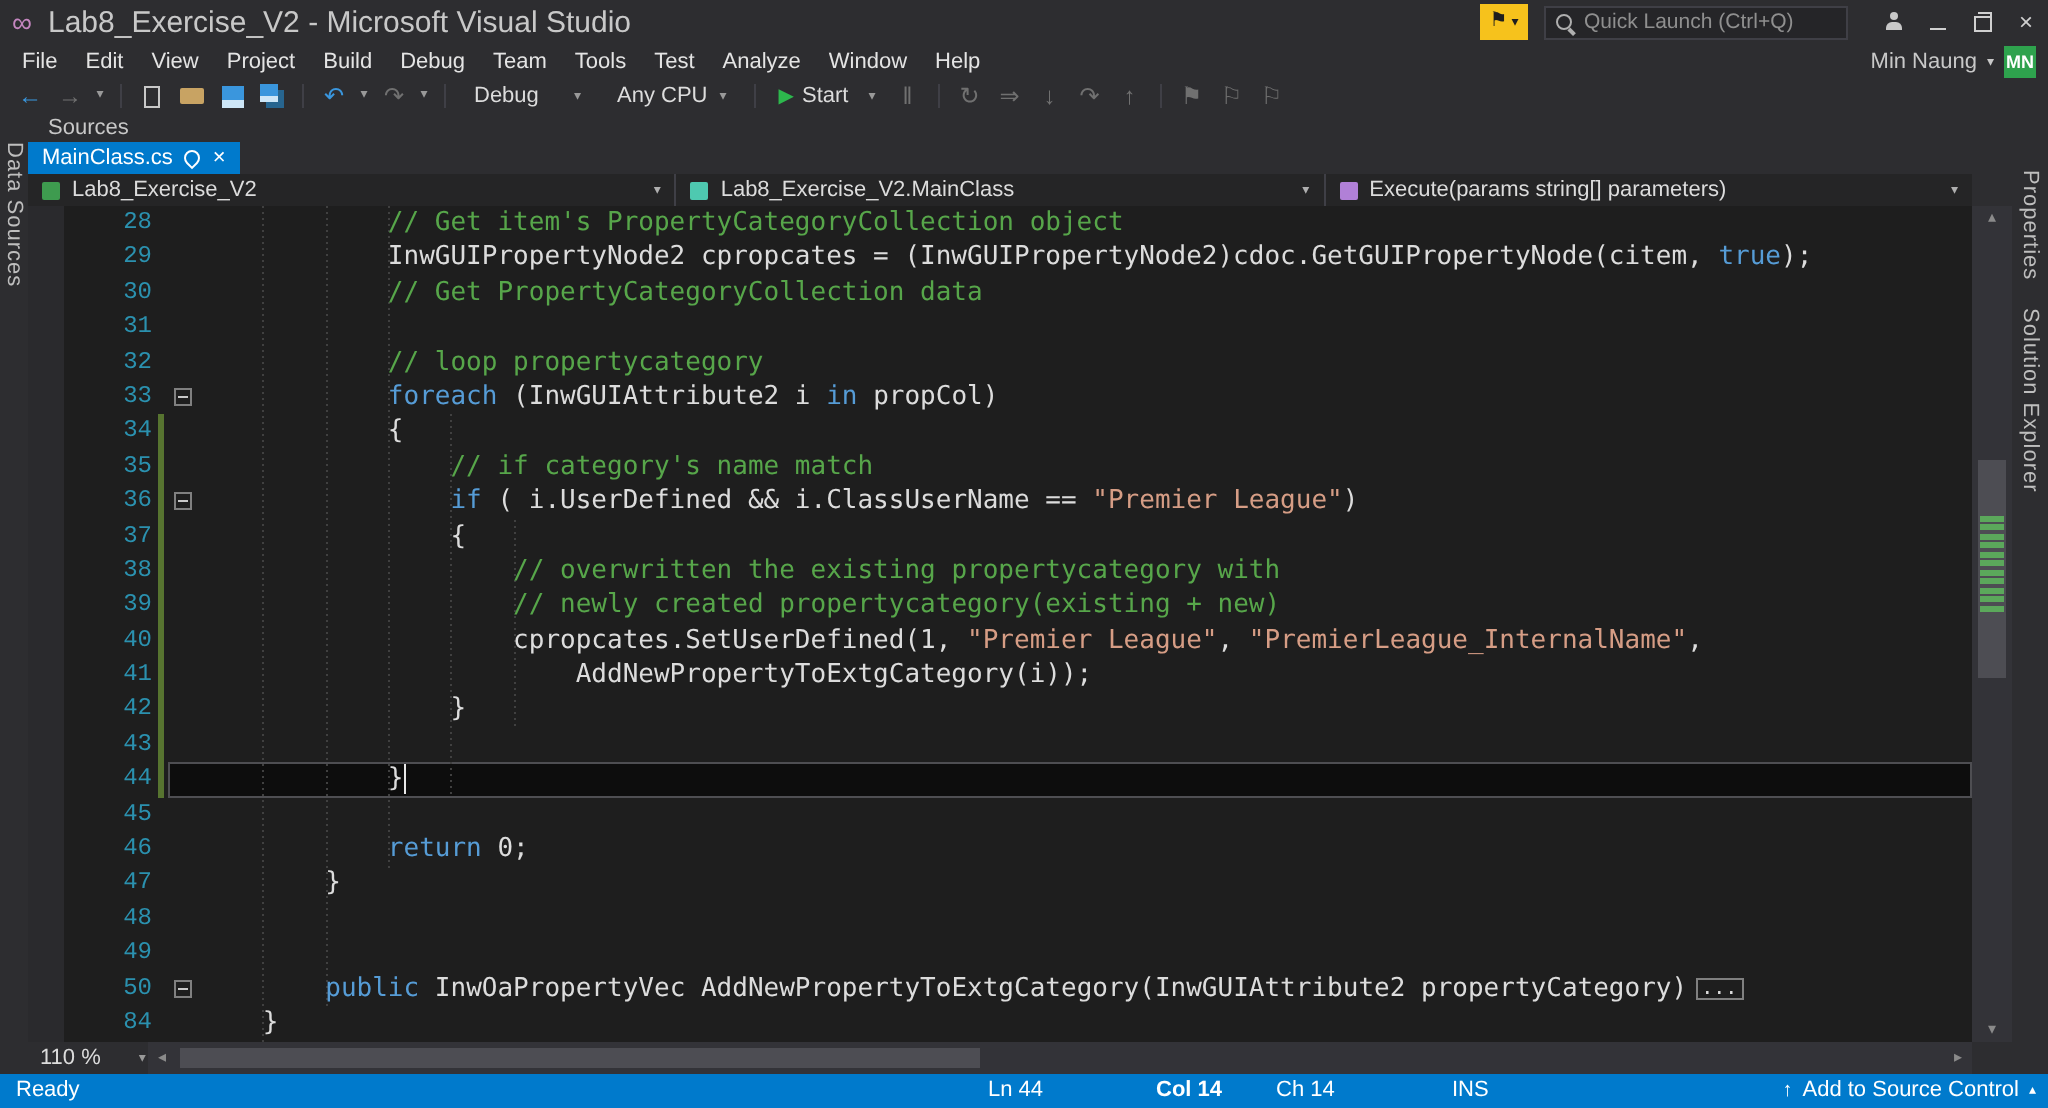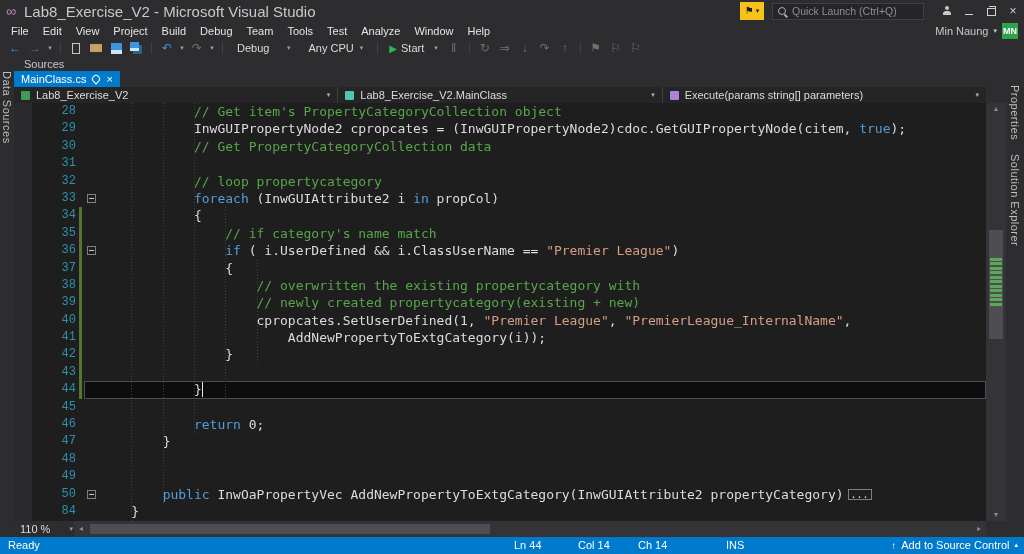--- a/index.html
+++ b/index.html
@@ -95,21 +95,21 @@
   .zcaret{font-size:7px;color:#999;}
   .hscroll{flex:1;height:100%;background:#333338;position:relative;}
   .hthumb{position:absolute;left:16px;top:3px;width:400px;height:10px;background:#4D4D53;}
   .harr{position:absolute;top:0;height:16px;width:14px;text-align:center;color:#8A8A8A;font-size:8px;line-height:16px;}
   .harr.l{left:0;} .harr.r{right:0;}
   .corner{position:absolute;left:986px;top:521px;width:20px;height:16px;background:#2D2D30;}
   
   .statusbar{position:absolute;left:0;top:537px;width:1024px;height:17px;background:#007ACC;color:#fff;font-size:11px;}
   .statusbar span{position:absolute;top:2px;}
   .st-ready{left:8px;}
-  .st-ln{left:514px;} .st-col{left:578px;} .st-ch{left:638px;} .st-ins{left:726px;}
+  .st-ln{left:494px;} .st-col{left:578px;font-weight:bold;} .st-ch{left:638px;} .st-ins{left:726px;}
   .st-right{position:absolute;right:6px;top:2px;display:flex;gap:5px;align-items:center;}
   .st-right span{position:static;}
   .upicon{font-size:10px;}
   .scaret{font-size:7px;}
 </style>
 </head>
 <body>
 
 <div class="win">
 

